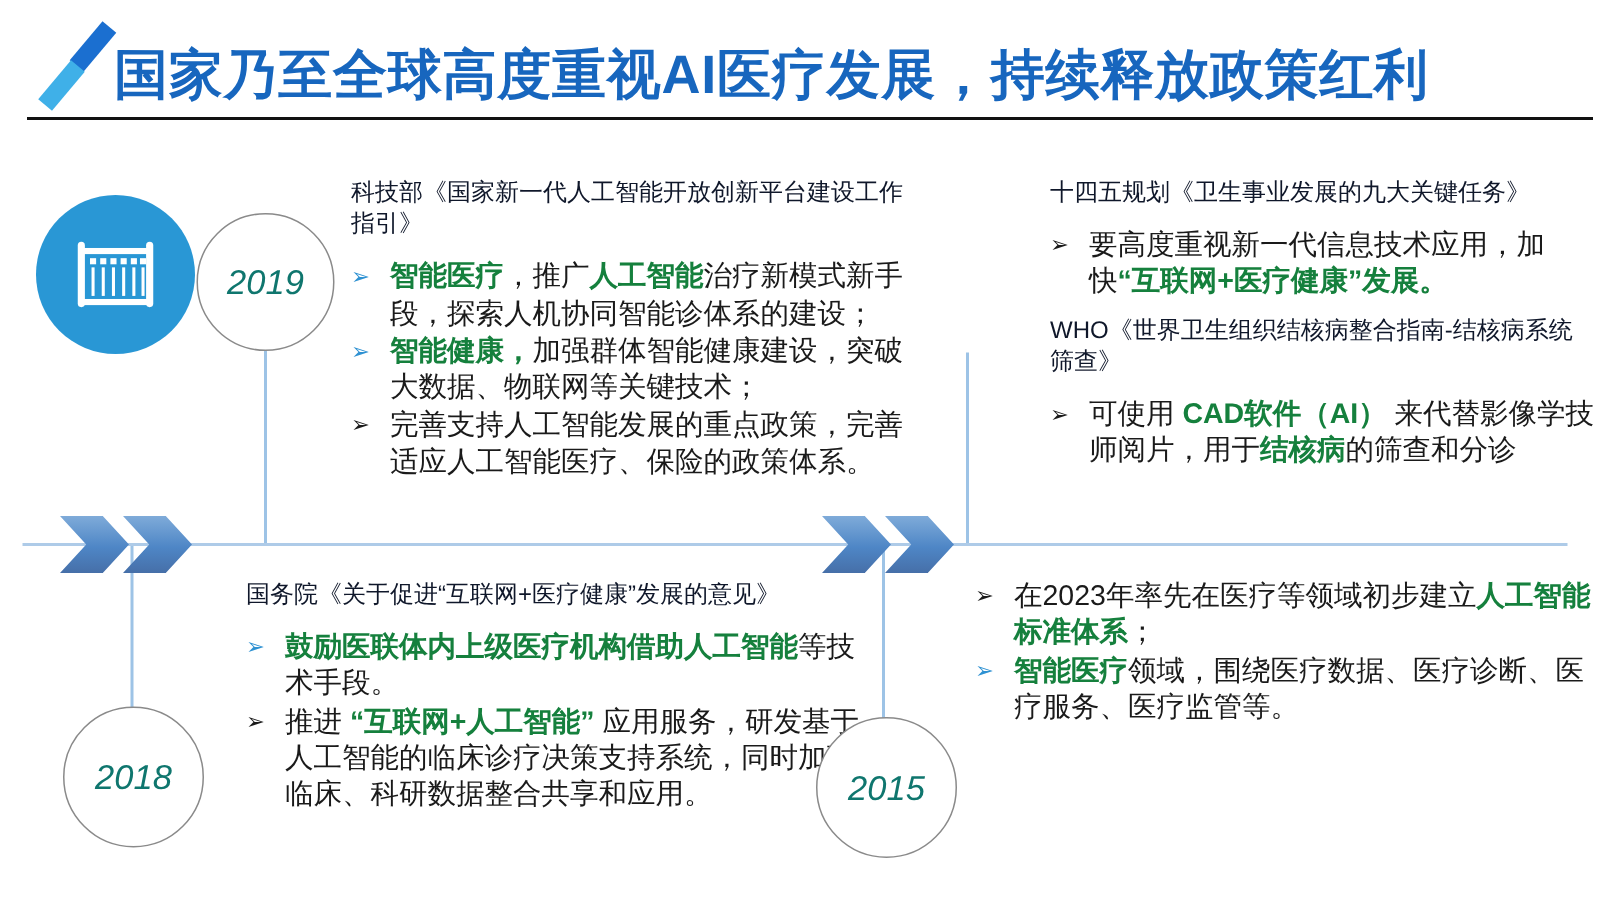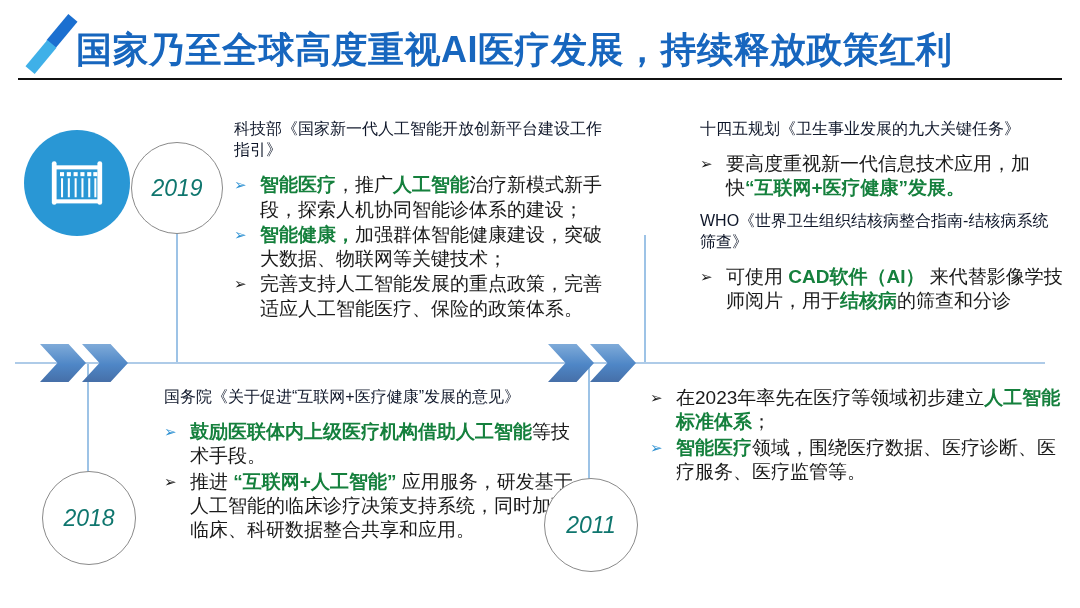--- a/index.html
+++ b/index.html
@@ -106,21 +106,21 @@
     </svg>
   </div>
 
   <div class="year-circle yc-2019">
       <span>2019</span>
     </div>
   <div class="year-circle yc-2018">
       <span>2018</span>
     </div>
   <div class="year-circle yc-2020">
-      <span>2011</span>
+      <span>2015</span>
     </div>
 
   <div class="block b-2019">
     <div class="blk-title">科技部《国家新一代人工智能开放创新平台建设工作指引》</div>
     <div class="bullets">
         <div class="bullet">
           <span class="arrow blue">➢</span>
           <span class="btext"><span class="hl">智能医疗</span><span>，推广</span><span class="hl">人工智能</span><span>治疗新模式新手段，探索人机协同智能诊体系的建设；</span></span>
         </div>
         <div class="bullet">

